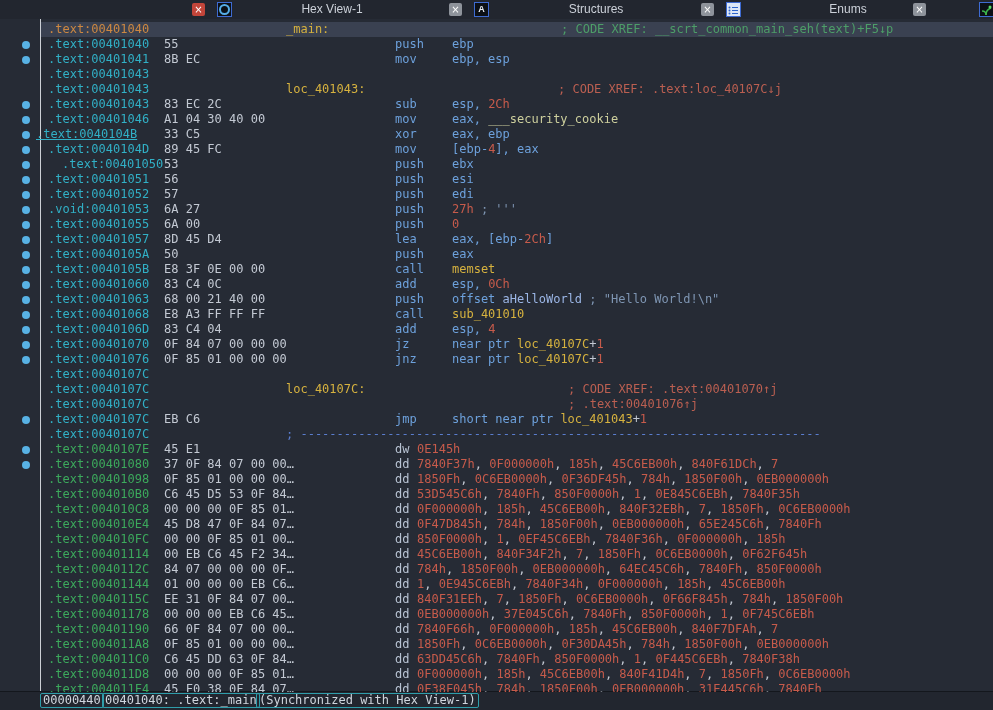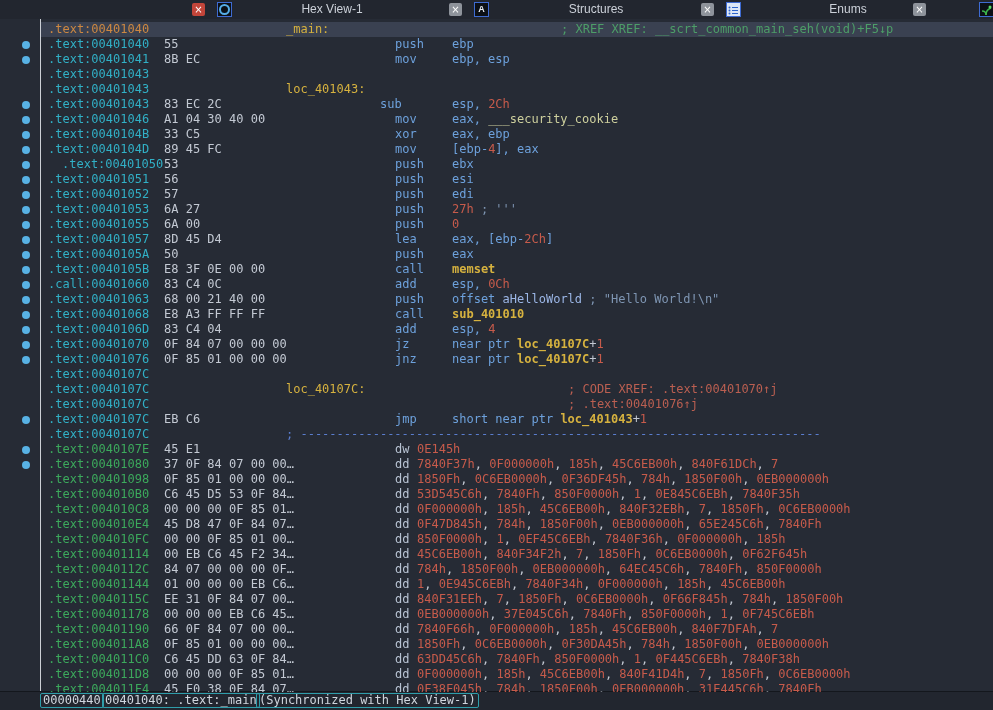--- a/index.html
+++ b/index.html
@@ -26,21 +26,21 @@
   .lrow.sel::before{content:'';position:absolute;left:41px;right:0;top:0;bottom:0;background:#3a4151;}
   .seg{position:absolute;top:0;white-space:pre;z-index:1;}
   .tk{white-space:pre;}
   .c-c{color:#31b0c6;}  
   .c-g{color:#3ca95c;}  
   .c-s{color:#cd8842;}  
   .c-b{color:#c3c9d3;}  
   .c-m{color:#6da1dc;}  
   .c-r{color:#6da1dc;}  
   .c-n{color:#c75b4b;}  
-  .c-nm{color:#d6b23f;font-weight:bold;} 
+  .c-nm{color:#d6b23f;} 
   .c-lb{color:#d6b23f;} 
   .c-ck{color:#cdcf9d;} 
   .c-dn{color:#9bb6e6;} 
   .c-cm{color:#7e95b2;} 
   .c-xg{color:#4d9e68;} 
   .c-xr{color:#bb5f51;} 
   .c-dash{color:#5a7dce;}
   .c-dw{color:#b9c4d4;} 
   .c-df{color:#c3c9d3;} 
   
@@ -82,53 +82,53 @@
     <svg width="13" height="13">
       <path d="M6,11 C6,8 4,7 2,7" stroke="#3db54a" stroke-width="1.5" fill="none"></path>
       <path d="M6,11 C6,7 8,5 11,4" stroke="#3db54a" stroke-width="1.5" fill="none"></path>
       <circle cx="10" cy="3" r="1.5" fill="#57d666"></circle>
     </svg>
   </div>
 </div>
 
 <div class="listing">
   <div class="vline"></div>
-<div class="lrow sel" style="top: 3px;"><span class="seg c-s" style="left: 48px;">.text:00401040</span><span class="seg c-lb" style="left: 286px;">_main:</span><span class="seg c-xg" style="left: 561px;">; XREF XREF: __scrt_common_main_seh(void)+F5↓p</span></div>
+<div class="lrow sel" style="top: 3px;"><span class="seg c-s" style="left: 48px;">.text:00401040</span><span class="seg c-lb" style="left: 286px;">_main:</span><span class="seg c-xg" style="left: 561px;">; CODE XREF: __scrt_common_main_seh(text)+F5↓p</span></div>
     <div class="dot" style="top: 22px;"></div>
     <div class="lrow" style="top: 18px;"><span class="seg c-c" style="left: 48px;">.text:00401040</span><span class="seg c-b" style="left: 164px;">55</span><span class="seg c-m" style="left: 395px;">push</span><span class="seg " style="left: 452px;"><span class="tk c-r">ebp</span></span></div>
     <div class="dot" style="top: 37px;"></div>
     <div class="lrow" style="top: 33px;"><span class="seg c-c" style="left: 48px;">.text:00401041</span><span class="seg c-b" style="left: 164px;">8B EC</span><span class="seg c-m" style="left: 395px;">mov</span><span class="seg " style="left: 452px;"><span class="tk c-r">ebp, esp</span></span></div>
     <div class="lrow" style="top: 48px;"><span class="seg c-c" style="left: 48px;">.text:00401043</span></div>
-    <div class="lrow" style="top: 63px;"><span class="seg c-c" style="left: 48px;">.text:00401043</span><span class="seg c-lb" style="left: 286px;">loc_401043:</span></div>
+    <div class="lrow" style="top: 63px;"><span class="seg c-c" style="left: 48px;">.text:00401043</span><span class="seg c-lb" style="left: 286px;">loc_401043:</span><span class="seg c-xr" style="left: 558px;">; CODE XREF: .text:loc_40107C↓j</span></div>
     <div class="dot" style="top: 82px;"></div>
-    <div class="lrow" style="top: 78px;"><span class="seg c-c" style="left: 48px;">.text:00401043</span><span class="seg c-b" style="left: 164px;">83 EC 2C</span><span class="seg c-m" style="left: 380px;">sub</span><span class="seg " style="left: 452px;"><span class="tk c-r">esp, </span><span class="tk c-n">2Ch</span></span></div>
+    <div class="lrow" style="top: 78px;"><span class="seg c-c" style="left: 48px;">.text:00401043</span><span class="seg c-b" style="left: 164px;">83 EC 2C</span><span class="seg c-m" style="left: 395px;">sub</span><span class="seg " style="left: 452px;"><span class="tk c-r">esp, </span><span class="tk c-n">2Ch</span></span></div>
     <div class="dot" style="top: 97px;"></div>
     <div class="lrow" style="top: 93px;"><span class="seg c-c" style="left: 48px;">.text:00401046</span><span class="seg c-b" style="left: 164px;">A1 04 30 40 00</span><span class="seg c-m" style="left: 395px;">mov</span><span class="seg " style="left: 452px;"><span class="tk c-r">eax, </span><span class="tk c-ck">___security_cookie</span></span></div>
     <div class="dot" style="top: 112px;"></div>
-    <div class="lrow" style="top: 108px;"><span class="seg c-c" style="left: 48px;">.text:0040104B</span><span class="seg c-b" style="left: 164px;">33 C5</span><span class="seg c-m" style="left: 395px;">xor</span><span class="seg " style="left: 452px;"><span class="tk c-r">eax, ebp</span></span></div>
+    <div class="lrow" style="top: 108px;"><span class="seg c-c" style="left: 36px; text-decoration: underline;">.text:0040104B</span><span class="seg c-b" style="left: 164px;">33 C5</span><span class="seg c-m" style="left: 395px;">xor</span><span class="seg " style="left: 452px;"><span class="tk c-r">eax, ebp</span></span></div>
     <div class="dot" style="top: 127px;"></div>
     <div class="lrow" style="top: 123px;"><span class="seg c-c" style="left: 48px;">.text:0040104D</span><span class="seg c-b" style="left: 164px;">89 45 FC</span><span class="seg c-m" style="left: 395px;">mov</span><span class="seg " style="left: 452px;"><span class="tk c-r">[ebp-</span><span class="tk c-n">4</span><span class="tk c-r">], eax</span></span></div>
     <div class="dot" style="top: 142px;"></div>
     <div class="lrow" style="top: 138px;"><span class="seg c-c" style="left: 62px;">.text:00401050</span><span class="seg c-b" style="left: 164px;">53</span><span class="seg c-m" style="left: 395px;">push</span><span class="seg " style="left: 452px;"><span class="tk c-r">ebx</span></span></div>
     <div class="dot" style="top: 157px;"></div>
     <div class="lrow" style="top: 153px;"><span class="seg c-c" style="left: 48px;">.text:00401051</span><span class="seg c-b" style="left: 164px;">56</span><span class="seg c-m" style="left: 395px;">push</span><span class="seg " style="left: 452px;"><span class="tk c-r">esi</span></span></div>
     <div class="dot" style="top: 172px;"></div>
     <div class="lrow" style="top: 168px;"><span class="seg c-c" style="left: 48px;">.text:00401052</span><span class="seg c-b" style="left: 164px;">57</span><span class="seg c-m" style="left: 395px;">push</span><span class="seg " style="left: 452px;"><span class="tk c-r">edi</span></span></div>
     <div class="dot" style="top: 187px;"></div>
-    <div class="lrow" style="top: 183px;"><span class="seg c-c" style="left: 48px;">.text:00401053</span><span class="seg c-b" style="left: 164px;">6A 27</span><span class="seg c-m" style="left: 395px;">push</span><span class="seg " style="left: 452px;"><span class="tk c-n">27h</span><span class="tk c-cm"> ; '''</span></span></div>
+    <div class="lrow" style="top: 183px;"><span class="seg c-c" style="left: 48px;">.void:00401053</span><span class="seg c-b" style="left: 164px;">6A 27</span><span class="seg c-m" style="left: 395px;">push</span><span class="seg " style="left: 452px;"><span class="tk c-n">27h</span><span class="tk c-cm"> ; '''</span></span></div>
     <div class="dot" style="top: 202px;"></div>
     <div class="lrow" style="top: 198px;"><span class="seg c-c" style="left: 48px;">.text:00401055</span><span class="seg c-b" style="left: 164px;">6A 00</span><span class="seg c-m" style="left: 395px;">push</span><span class="seg " style="left: 452px;"><span class="tk c-n">0</span></span></div>
     <div class="dot" style="top: 217px;"></div>
     <div class="lrow" style="top: 213px;"><span class="seg c-c" style="left: 48px;">.text:00401057</span><span class="seg c-b" style="left: 164px;">8D 45 D4</span><span class="seg c-m" style="left: 395px;">lea</span><span class="seg " style="left: 452px;"><span class="tk c-r">eax, [ebp-</span><span class="tk c-n">2Ch</span><span class="tk c-r">]</span></span></div>
     <div class="dot" style="top: 232px;"></div>
     <div class="lrow" style="top: 228px;"><span class="seg c-c" style="left: 48px;">.text:0040105A</span><span class="seg c-b" style="left: 164px;">50</span><span class="seg c-m" style="left: 395px;">push</span><span class="seg " style="left: 452px;"><span class="tk c-r">eax</span></span></div>
     <div class="dot" style="top: 247px;"></div>
     <div class="lrow" style="top: 243px;"><span class="seg c-c" style="left: 48px;">.text:0040105B</span><span class="seg c-b" style="left: 164px;">E8 3F 0E 00 00</span><span class="seg c-m" style="left: 395px;">call</span><span class="seg " style="left: 452px;"><span class="tk c-nm">memset</span></span></div>
     <div class="dot" style="top: 262px;"></div>
-    <div class="lrow" style="top: 258px;"><span class="seg c-c" style="left: 48px;">.call:00401060</span><span class="seg c-b" style="left: 164px;">83 C4 0C</span><span class="seg c-m" style="left: 395px;">add</span><span class="seg " style="left: 452px;"><span class="tk c-r">esp, </span><span class="tk c-n">0Ch</span></span></div>
+    <div class="lrow" style="top: 258px;"><span class="seg c-c" style="left: 48px;">.text:00401060</span><span class="seg c-b" style="left: 164px;">83 C4 0C</span><span class="seg c-m" style="left: 395px;">add</span><span class="seg " style="left: 452px;"><span class="tk c-r">esp, </span><span class="tk c-n">0Ch</span></span></div>
     <div class="dot" style="top: 277px;"></div>
     <div class="lrow" style="top: 273px;"><span class="seg c-c" style="left: 48px;">.text:00401063</span><span class="seg c-b" style="left: 164px;">68 00 21 40 00</span><span class="seg c-m" style="left: 395px;">push</span><span class="seg " style="left: 452px;"><span class="tk c-r">offset </span><span class="tk c-dn">aHelloWorld</span><span class="tk c-cm"> ; "Hello World!\n"</span></span></div>
     <div class="dot" style="top: 292px;"></div>
     <div class="lrow" style="top: 288px;"><span class="seg c-c" style="left: 48px;">.text:00401068</span><span class="seg c-b" style="left: 164px;">E8 A3 FF FF FF</span><span class="seg c-m" style="left: 395px;">call</span><span class="seg " style="left: 452px;"><span class="tk c-nm">sub_401010</span></span></div>
     <div class="dot" style="top: 307px;"></div>
     <div class="lrow" style="top: 303px;"><span class="seg c-c" style="left: 48px;">.text:0040106D</span><span class="seg c-b" style="left: 164px;">83 C4 04</span><span class="seg c-m" style="left: 395px;">add</span><span class="seg " style="left: 452px;"><span class="tk c-r">esp, </span><span class="tk c-n">4</span></span></div>
     <div class="dot" style="top: 322px;"></div>
     <div class="lrow" style="top: 318px;"><span class="seg c-c" style="left: 48px;">.text:00401070</span><span class="seg c-b" style="left: 164px;">0F 84 07 00 00 00</span><span class="seg c-m" style="left: 395px;">jz</span><span class="seg " style="left: 452px;"><span class="tk c-r">near ptr </span><span class="tk c-nm">loc_40107C</span><span class="tk c-df">+</span><span class="tk c-n">1</span></span></div>
     <div class="dot" style="top: 337px;"></div>
     <div class="lrow" style="top: 333px;"><span class="seg c-c" style="left: 48px;">.text:00401076</span><span class="seg c-b" style="left: 164px;">0F 85 01 00 00 00</span><span class="seg c-m" style="left: 395px;">jnz</span><span class="seg " style="left: 452px;"><span class="tk c-r">near ptr </span><span class="tk c-nm">loc_40107C</span><span class="tk c-df">+</span><span class="tk c-n">1</span></span></div>

